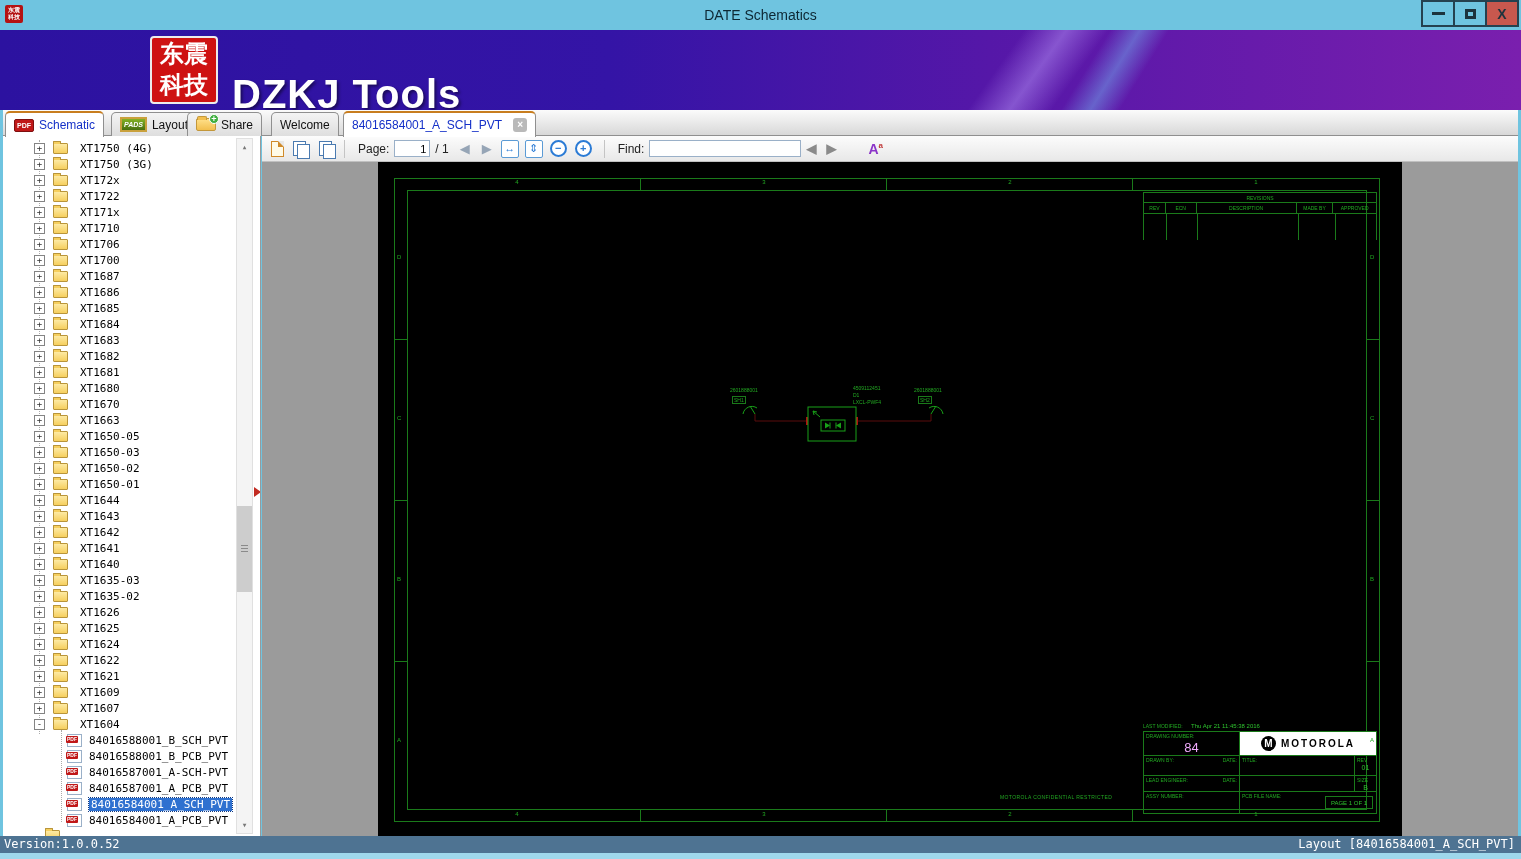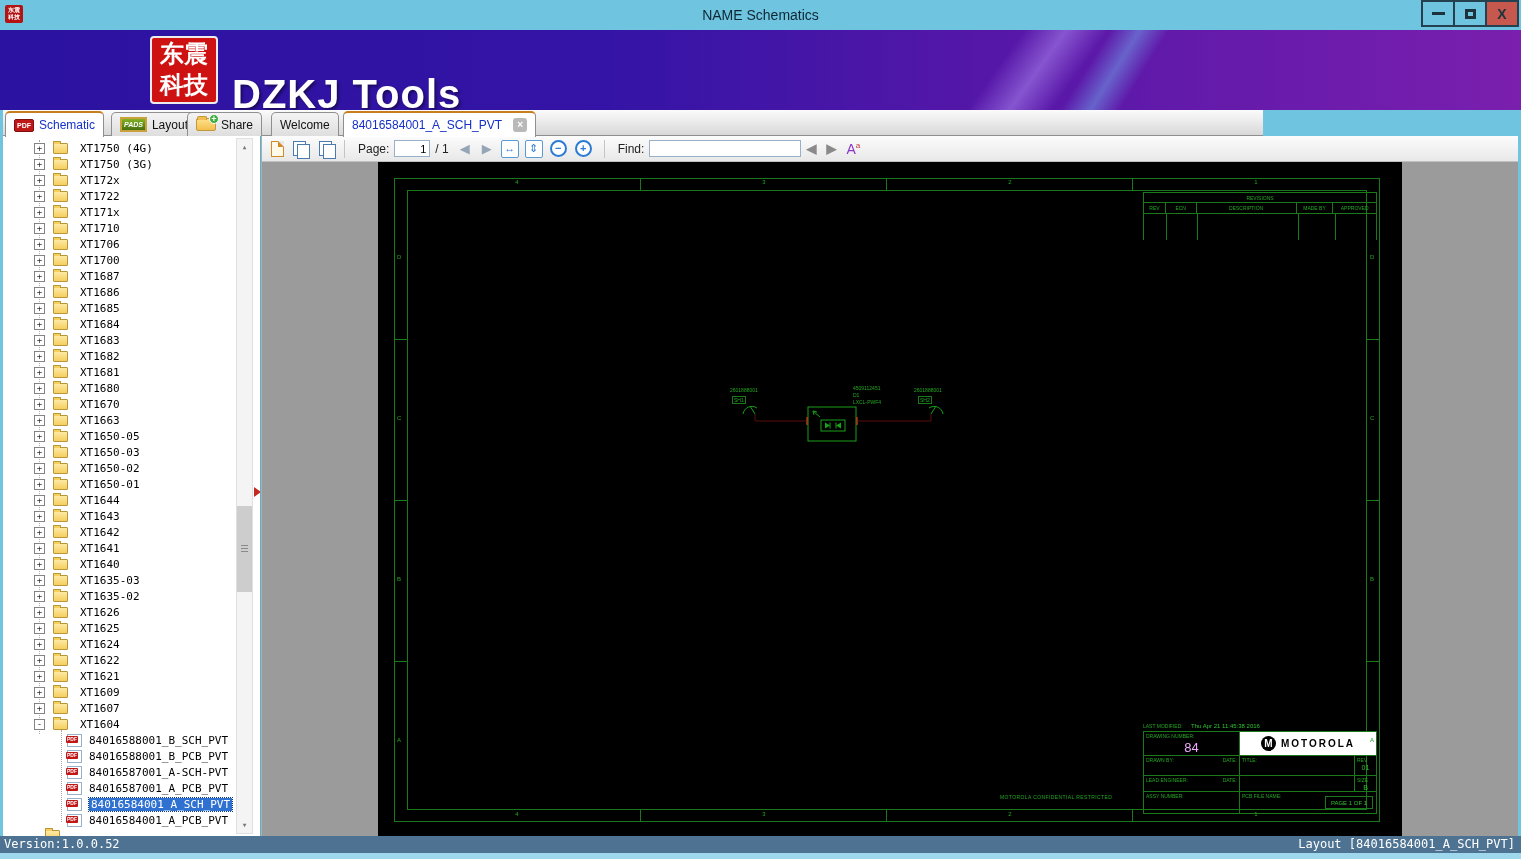--- a/index.html
+++ b/index.html
@@ -28,21 +28,21 @@
             border-radius:4px; color:#fff; font-weight:bold; font-size:24px; line-height:31px; text-align:center; overflow:hidden; }
   .app-name { position:absolute; left:232px; top:42px; font-size:40px; font-weight:bold; color:#fff;
             text-shadow:2px 2px 3px rgba(0,0,0,.45); letter-spacing:1px; }
   .tagline { position:absolute; left:798px; top:52px; font-size:27px; color:#f3ecd8; text-shadow:1px 2px 2px rgba(0,0,0,.5); }
 
   
   .framel,.framer { position:absolute; top:110px; width:3px; height:743px; background:#6fc4e0; z-index:50; }
   .framel { left:0; } .framer { right:0; }
 
   
-  .tabrow { position:absolute; left:3px; top:110px; width:1260px; height:26px;
+  .tabrow { position:absolute; left:3px; top:110px; width:1515px; height:26px;
             background:linear-gradient(#fbfbfb,#d8d8d8); border-bottom:1px solid #8f8f8f; z-index:5; }
   .tab { position:absolute; top:2px; height:24px; display:flex; align-items:center; gap:5px; padding:0 8px;
          border:1px solid #8f8f8f; border-bottom:none; border-radius:5px 5px 0 0;
          background:linear-gradient(#f4f4f4,#dedede); font-size:12px; color:#111; white-space:nowrap; }
   .tab.active { background:#fff; top:1px; height:26px; border-top:2px solid #c87d1e; z-index:6; }
   .tab .bluetext { color:#1430c8; }
   .pdfbadge { background:#c01818; color:#fff; font-size:7px; font-weight:bold; padding:2px 2px;
               border-radius:2px; border:1px solid #7e0f0f; line-height:7px; }
   .padsbadge { background:linear-gradient(#83b225,#476f0e); color:#fff; font-size:7px; font-weight:bold; font-style:italic;
               padding:2px 2px; border:2px solid #c9a13d; line-height:7px; }
@@ -98,21 +98,21 @@
   .tb-sep { flex:none; width:1px; height:18px; background:#c4c4c4; margin:0 8px; }
   .tb-label { margin:0 5px; }
   .tb-input { flex:none; width:36px; height:17px; border:1px solid #9ab0c8; font-size:11px; text-align:right; padding-right:3px; }
   .tb-find { flex:none; width:152px; height:17px; border:1px solid #9ab0c8; font-size:11px; padding:0 3px; text-align:left; }
   .nav { flex:none; font-size:13px; color:#96a5b6; margin:0 6px; }
   .fitbtn { flex:none; width:18px; height:18px; border:1px solid #5b9bd5; background:#fff; color:#2b7bd5;
             font-size:11px; line-height:15px; text-align:center; margin:0 3px; border-radius:2px; }
   .zoombtn { flex:none; width:17px; height:17px; border-radius:50%; border:2px solid #2b7bd5; color:#2b7bd5;
             background:#fff; font-size:11px; line-height:12px; text-align:center; font-weight:bold; margin:0 4px; }
   .findnav { flex:none; font-size:13px; color:#8a8a8a; margin:0 5px; font-weight:bold; }
-  .font-btn { flex:none; margin-left:5px; font-weight:normal; color:#8b35c8; font-size:14px; }
+  .font-btn { flex:none; margin-left:27px; font-weight:bold; color:#8b35c8; font-size:14px; }
   .font-btn sup { color:#c03a3a; font-size:8px; }
 
   
   .viewer { position:absolute; left:262px; top:162px; width:1256px; height:674px; background:#9b9b9b; overflow:hidden; }
   .sheet { position:absolute; left:116px; top:0; width:1024px; height:674px; background:#000; color:#1ea01e; }
   .ob { position:absolute; left:16px; top:16px; width:986px; height:644px; border:1px solid #1a7a1a; }
   .ib { position:absolute; left:29px; top:28px; width:960px; height:620px; border:1px solid #1a7a1a; }
   .zl { position:absolute; font-size:6px; color:#22a822; transform:translateX(-50%); }
   .zlv { position:absolute; font-size:6px; color:#22a822; }
   .zd { position:absolute; background:#1a7a1a; }
@@ -155,21 +155,21 @@
   .bottomstrip { position:absolute; left:0; top:853px; width:1521px; height:6px; background:#9fd8ec; z-index:60; }
 </style>
 </head>
 <body>
 
 <div class="titlebar">
   <div class="app-icon">
     <span>东震</span><br>
     <span>科技</span>
   </div>
-  <div class="title-text">NAME Schematics</div>
+  <div class="title-text">DATE Schematics</div>
   <div class="winbtns">
     <div class="winbtn">
         <span class="glyph-min"></span>
       </div>
     <div class="winbtn">
         <span class="glyph-max"></span>
       </div>
     <div class="winbtn close">
         <span>X</span>
       </div>

